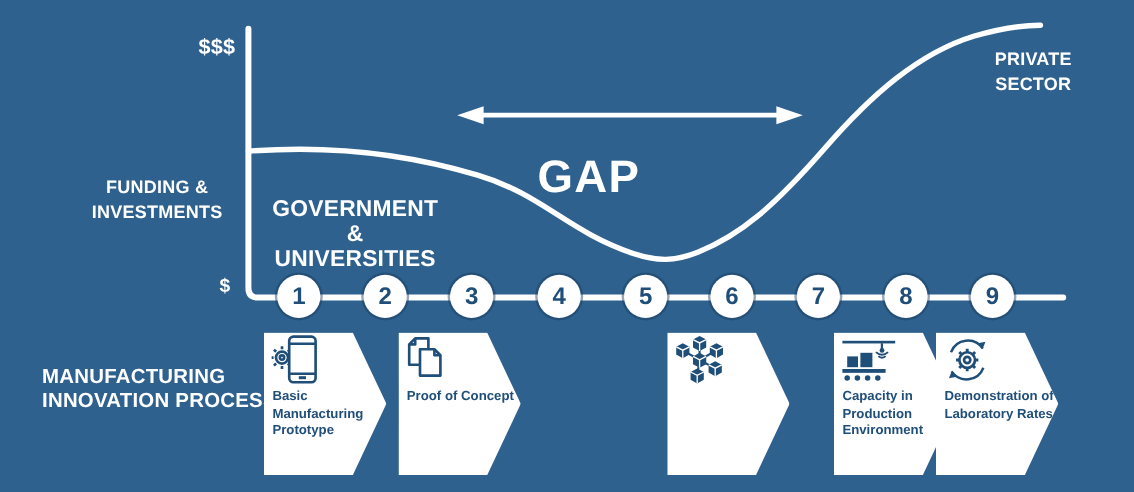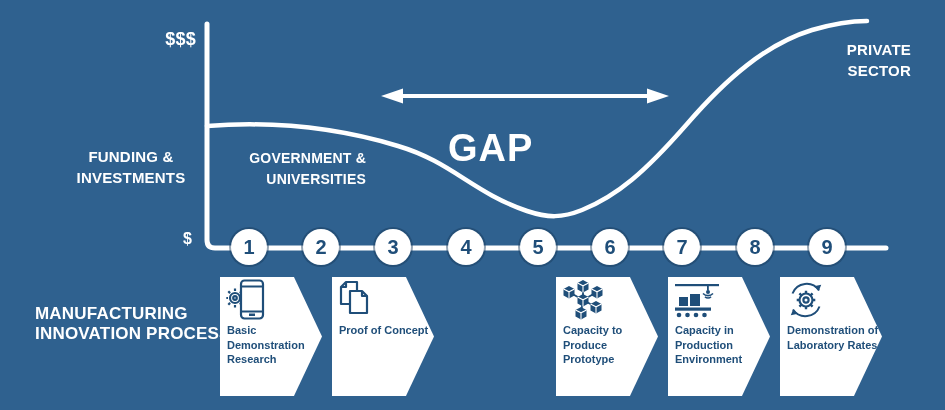--- a/index.html
+++ b/index.html
@@ -7,23 +7,23 @@
     position:relative;width:945px;height:410px;overflow:hidden;
     background:#2f618f;
     font-family:"Liberation Sans",sans-serif;
     -webkit-font-smoothing:antialiased;
   }
   #chart-svg{position:absolute;left:0;top:0;}
   .lbl{position:absolute;color:#fff;font-weight:700;letter-spacing:.2px;}
   .lbl-sss{left:146px;top:29px;width:50px;font-size:18px;text-align:right;}
   .lbl-s{left:166px;top:230px;width:26px;font-size:16px;text-align:right;}
   .lbl-funding{left:56px;top:130px;width:150px;font-size:15px;line-height:21px;text-align:center;margin-top:16px;}
-  .lbl-gov{left:226px;top:148px;width:140px;font-size:14px;line-height:21px;text-align:right;}
+  .lbl-gov{left:226px;top:164px;width:140px;font-size:19px;line-height:21px;text-align:center;}
   .lbl-gap{left:448px;top:127px;width:160px;font-size:38px;letter-spacing:1px;text-align:left;}
-  .lbl-private{left:811px;top:39px;width:100px;font-size:15px;line-height:21px;text-align:right;}
+  .lbl-private{left:811px;top:39px;width:100px;font-size:15px;line-height:21px;text-align:center;}
   .lbl-ptitle{left:35px;top:304px;width:225px;font-size:17px;line-height:20px;text-align:left;}
   .stage{
     position:absolute;top:229px;width:36px;height:36px;border-radius:50%;
     background:#fff;box-shadow:0 0 0 2px rgba(24,58,90,.45);
     color:#1f4e79;font-size:20px;font-weight:700;
     display:flex;align-items:center;justify-content:center;
   }
   .step{
     position:absolute;top:277px;width:102px;height:119px;background:#fff;
     clip-path:polygon(0 0,72.5% 0,100% 50%,72.5% 100%,0 100%);
@@ -76,21 +76,21 @@
         <g stroke="#1f4e79" fill="none" stroke-width="2.2">
           <path d="M16 19h2.5 M13.9 23.9l1.8 1.8 M9 26v2.5 M4.1 23.9l-1.8 1.8 M2 19H.3 M4.1 14.1l-1.8-1.8 M9 12V9.5 M13.9 14.1l1.8-1.8"></path>
           <circle cx="9" cy="19" r="5"></circle>
           <circle cx="9" cy="19" r="1.8"></circle>
           <rect x="15" y="1.5" width="22" height="38" rx="3.5" fill="#fff"></rect>
           <path d="M15 7.5H37 M15 32.5H37"></path>
           <rect x="23" y="34.5" width="6" height="2.5" fill="#1f4e79" stroke="none"></rect>
         </g>
       </svg>
     </div>
-    <div class="step-label">Basic Demonstration Research</div>
+    <div class="step-label">Basic Manufacturing Prototype</div>
   </div>
 
   <div class="step" style="left:332px">
     <div class="step-icon">
       <svg width="34" height="40" viewBox="0 0 34 40">
         <g stroke="#1f4e79" fill="#fff" stroke-width="2.2" stroke-linejoin="round">
           <path d="M19 2H8L3 7v17h16z"></path>
           <path d="M8 2v5H3" fill="none"></path>
           <path d="M12 11h12l5 5v17H12z"></path>
           <path d="M24 11v5h5" fill="none"></path>
@@ -112,24 +112,23 @@
         </defs>
         <path d="M21 21L7 13 M21 21L21 7 M21 21l14-8 M21 21l13 7 M21 21l-2 13" stroke="#1f4e79" stroke-width="1.8"></path>
         <use href="#cb" x="1.5" y="7"></use>
         <use href="#cb" x="15.5" y="1"></use>
         <use href="#cb" x="29.5" y="7"></use>
         <use href="#cb" x="15.5" y="15"></use>
         <use href="#cb" x="28.5" y="22"></use>
         <use href="#cb" x="13.5" y="28"></use>
       </svg>
     </div>
-    <div class="step-label">Capacity to Produce Prototype</div>
   </div>
 
-  <div class="step" style="left:668px">
+  <div class="step" style="left:695px">
     <div class="step-icon">
       <svg width="46" height="38" viewBox="0 0 46 38">
         <g fill="#1f4e79" stroke="none">
           <rect x="1" y="3" width="44" height="2.2"></rect>
           <rect x="33" y="5" width="1.8" height="4.5"></rect>
           <circle cx="34" cy="11" r="2"></circle>
           <rect x="5" y="16" width="9" height="9"></rect>
           <rect x="16" y="13" width="10" height="12"></rect>
           <rect x="1" y="26.5" width="36" height="3.2"></rect>
           <circle cx="5" cy="34" r="2.3"></circle>

